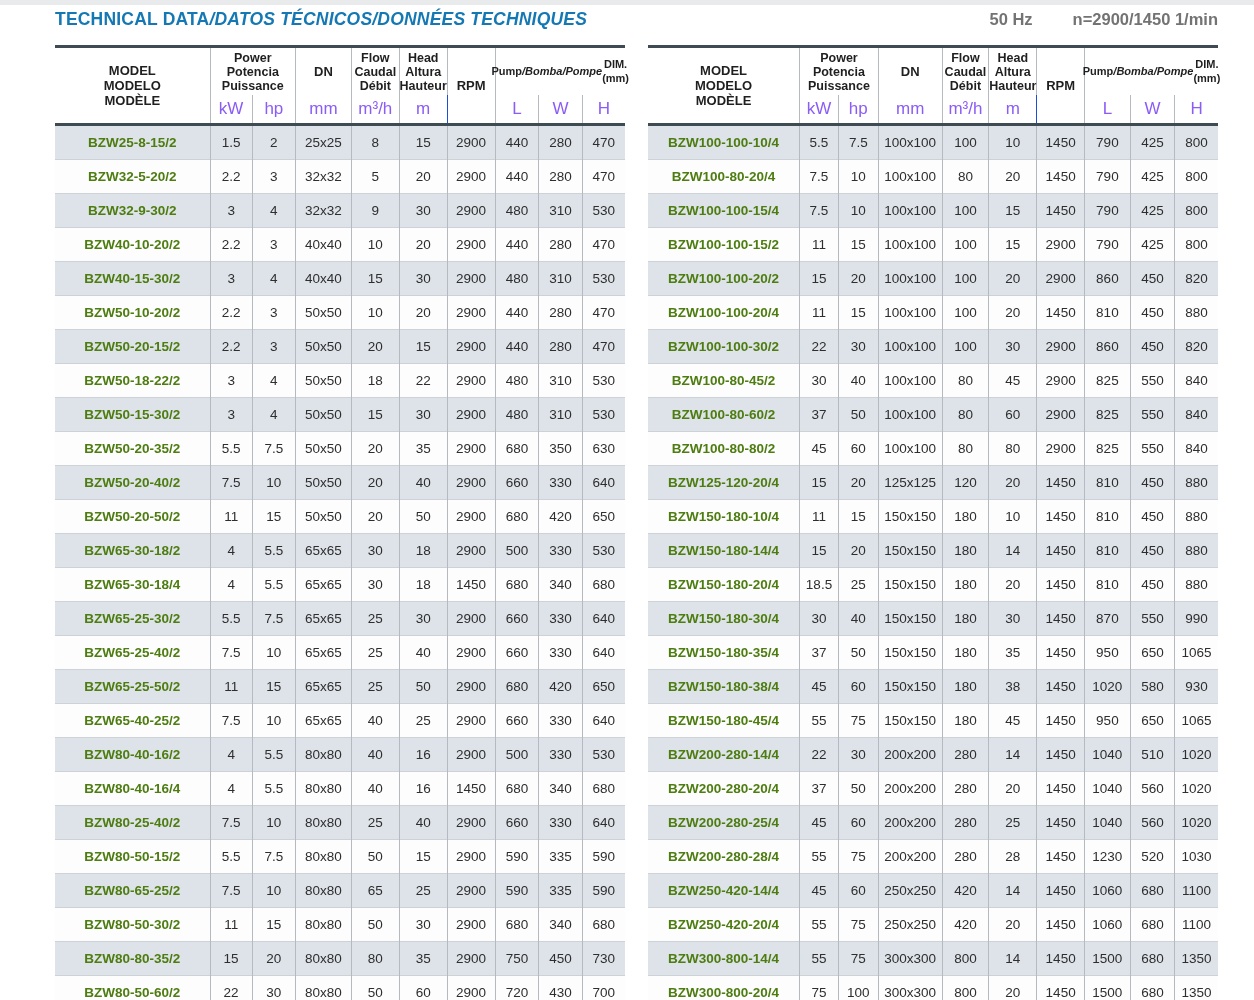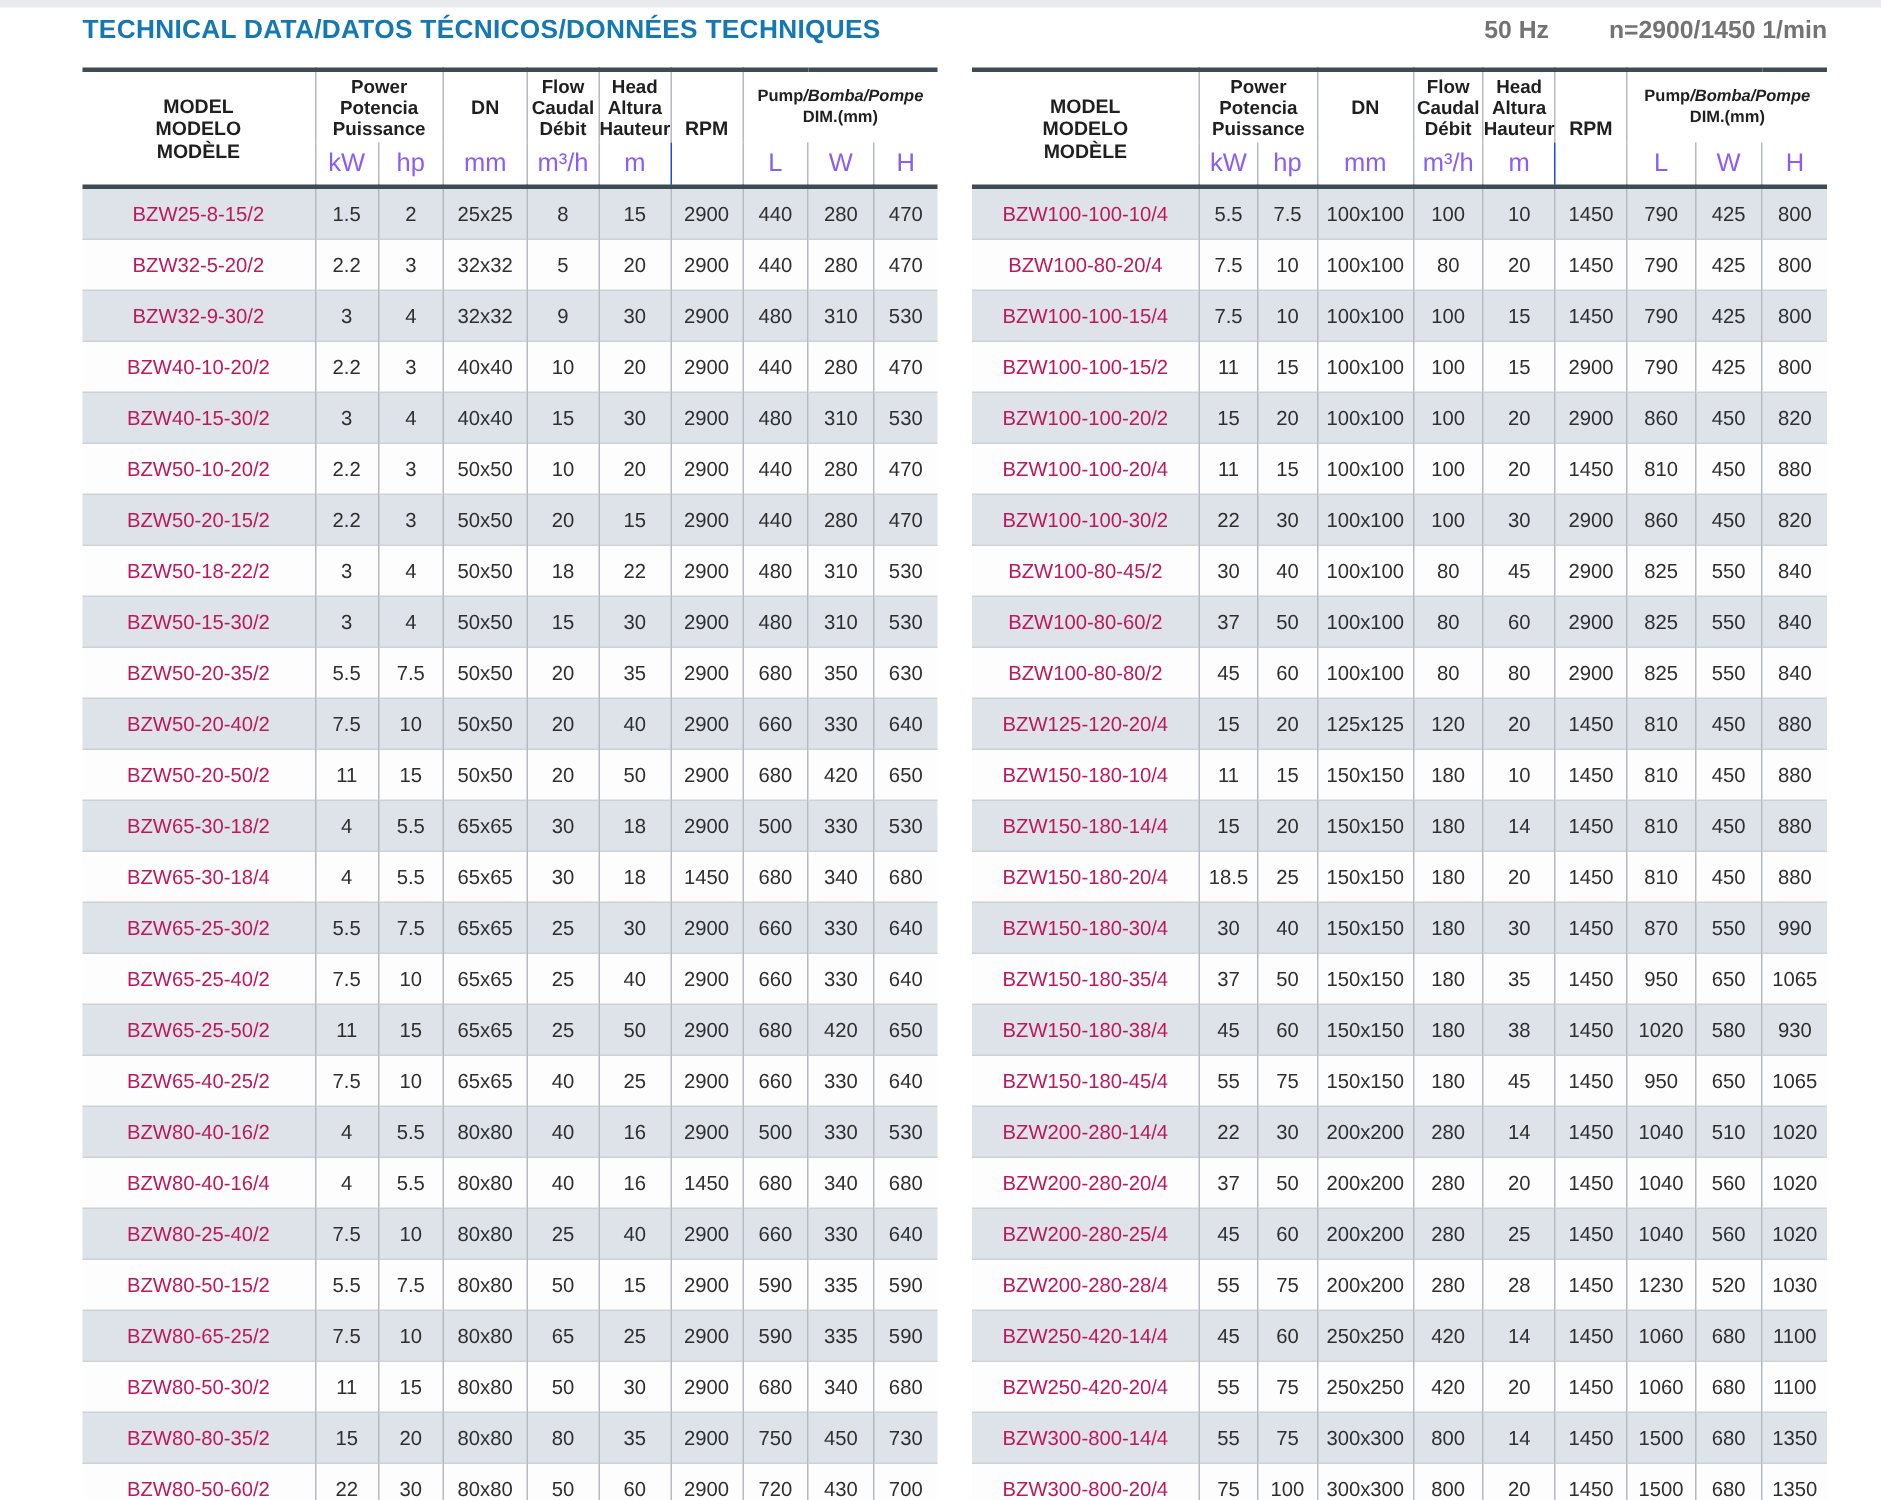--- a/index.html
+++ b/index.html
@@ -4,49 +4,49 @@
 <style>
   html,body{margin:0;padding:0;}
   body{
     width:1254px;height:1000px;position:relative;overflow:hidden;
     background:#ffffff;
     font-family:"Liberation Sans","DejaVu Sans",sans-serif;
   }
   .top-strip{position:absolute;top:0;left:0;width:1254px;height:5px;background:#e8eaec;}
   .titlebar{position:absolute;top:9px;left:55px;width:1163px;display:flex;justify-content:space-between;align-items:baseline;}
   .page-title{font-size:17.5px;font-weight:bold;color:#1478b4;letter-spacing:.2px;white-space:nowrap;}
-  .page-title .it{}
+  .page-title .it{font-style:italic;}
   .meta{display:flex;gap:40px;font-size:16.5px;font-weight:bold;color:#737373;white-space:nowrap;}
   .tables{position:absolute;top:45px;left:55px;display:flex;gap:23px;}
 
   table{border-collapse:collapse;table-layout:fixed;width:570px;
         border-top:3px solid #3e4b52;border-bottom:2px solid #98a0a5;background:#fff;}
   thead{border-bottom:3px solid #3e4b52;}
   th{background:#ffffff;padding:0;font-weight:bold;color:#1f1f1f;
      border-left:1px solid #1d4ed8;border-right:1px solid #b4bac0;}
   tr th:first-child{border-left:none;}
   tr th:last-child{border-right:none;}
   .hr1 th{height:47px;vertical-align:middle;}
   .hr2 th{height:28px;font-weight:normal;font-size:17px;color:#8b5cf6;vertical-align:middle;text-align:center;}
 
   .tri{display:flex;flex-direction:column;justify-content:center;align-items:center;
        font-size:13px;line-height:1.16;text-align:center;}
   .tri.small{font-size:12.5px;line-height:1.12;}
   .tri span{display:block;}
   .tri span + span{}
   .one{font-size:13px;text-align:center;}
-  .dim{display:flex;flex-direction:column;justify-content:center;align-items:center;
+  .dim{display:flex;flex-direction:row;justify-content:center;align-items:center;
        font-size:11px;line-height:1.25;text-align:center;}
   .dim .it{font-style:italic;}
 
   tbody td{height:33px;text-align:center;vertical-align:middle;
            font-size:13.5px;color:#2e2e2e;padding:0 1px;
            border-left:1px solid #b4bac0;border-right:1px solid #b4bac0;
            border-top:1px solid #cdd2d6;}
-  tbody td:first-child{border-left:none;font-weight:normal;color:#be185d;}
+  tbody td:first-child{border-left:none;font-weight:bold;color:#4d7c0f;}
   tbody td:last-child{border-right:none;}
   tbody tr:first-child td{border-top:none;}
   tbody tr:nth-child(odd) td{background:#dde3e9;}
   tbody tr:nth-child(even) td{background:#fdfdfe;}
 </style>
 </head>
 <body>
 
 <div class="top-strip"></div>
 

